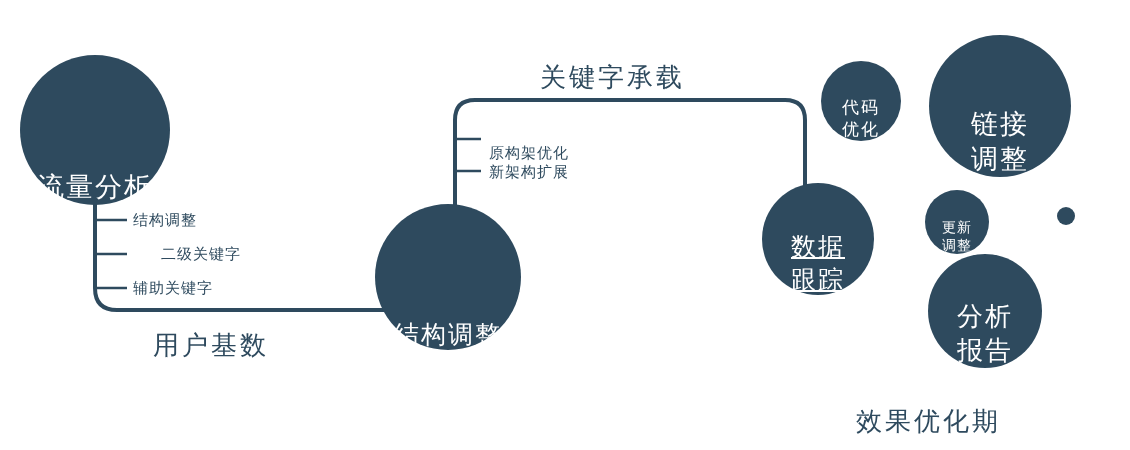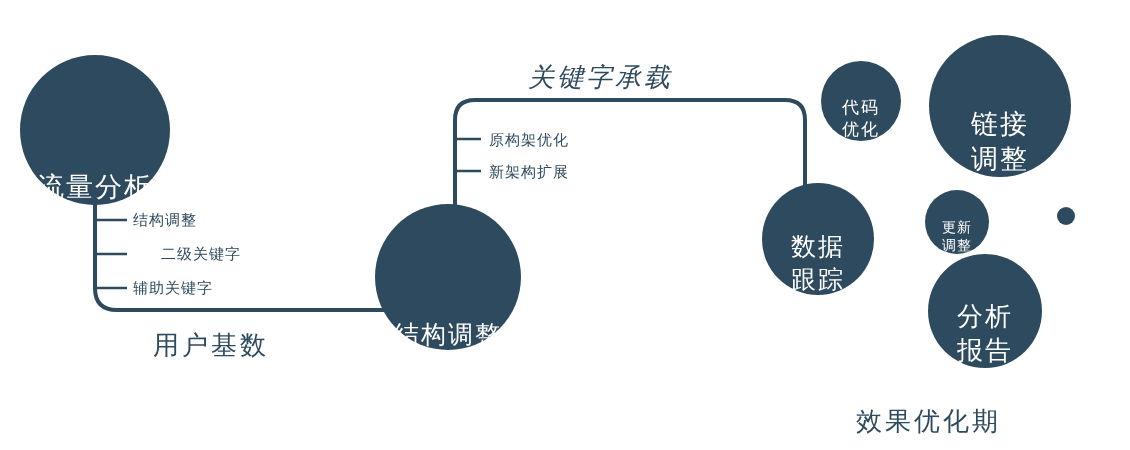--- a/index.html
+++ b/index.html
@@ -31,47 +31,47 @@
     display:flex;
     align-items:flex-end;
     justify-content:center;
     text-align:center;
     white-space:pre-line;
     line-height:1.3;
     letter-spacing:2px;
   }
   .node-traffic   {left:20px;  top:55px;  width:150px; height:150px; font-size:27px;}
   .node-structure {left:375px; top:204px; width:146px; height:146px; font-size:25px;}
-  .node-tracking  {left:762px; top:183px; width:112px; height:112px; font-size:25px;}
+  .node-tracking  {left:762px; top:183px; width:112px; height:112px; font-size:25px;text-decoration:underline;}
   .node-code      {left:821px; top:61px;  width:80px;  height:80px;  font-size:17px;}
   .node-link      {left:929px; top:35px;  width:142px; height:142px; font-size:27px;font-family:Liberation Serif, serif;}
   .node-update    {left:925px; top:190px; width:64px;  height:64px;  font-size:14px; letter-spacing:1px;}
   .node-report    {left:928px; top:254px; width:114px; height:114px; font-size:26px;}
   .node-dot       {left:1057px;top:207px; width:18px;  height:18px;}
   .edge-label{
     position:absolute;
     color:var(--primary);
     font-size:26px;
     font-weight:500;
     letter-spacing:3px;
     white-space:nowrap;
   }
   .edge-label-userbase{left:153px; top:328px;text-align:center;}
-  .edge-label-keyword {left:528px; top:60px;font-style:italic;}
+  .edge-label-keyword {left:540px; top:60px;}
   .branch-label{
     position:absolute;
     color:var(--primary);
     font-size:15px;
     letter-spacing:1px;
     white-space:nowrap;
   }
   .branch-top    {left:133px; top:211px;}
   .branch-second {left:133px; top:245px;margin-left:28px;}
   .branch-aux    {left:133px; top:279px;text-align:center;}
-  .branch-arch-opt{left:489px; top:131px;}
+  .branch-arch-opt{left:489px; top:144px;}
   .branch-arch-exp{left:489px; top:163px;}
   .caption{
     position:absolute;
     left:856px; top:404px;
     color:var(--primary);
     font-size:26px;
     font-weight:500;
     letter-spacing:3px;
     white-space:nowrap;
   }

